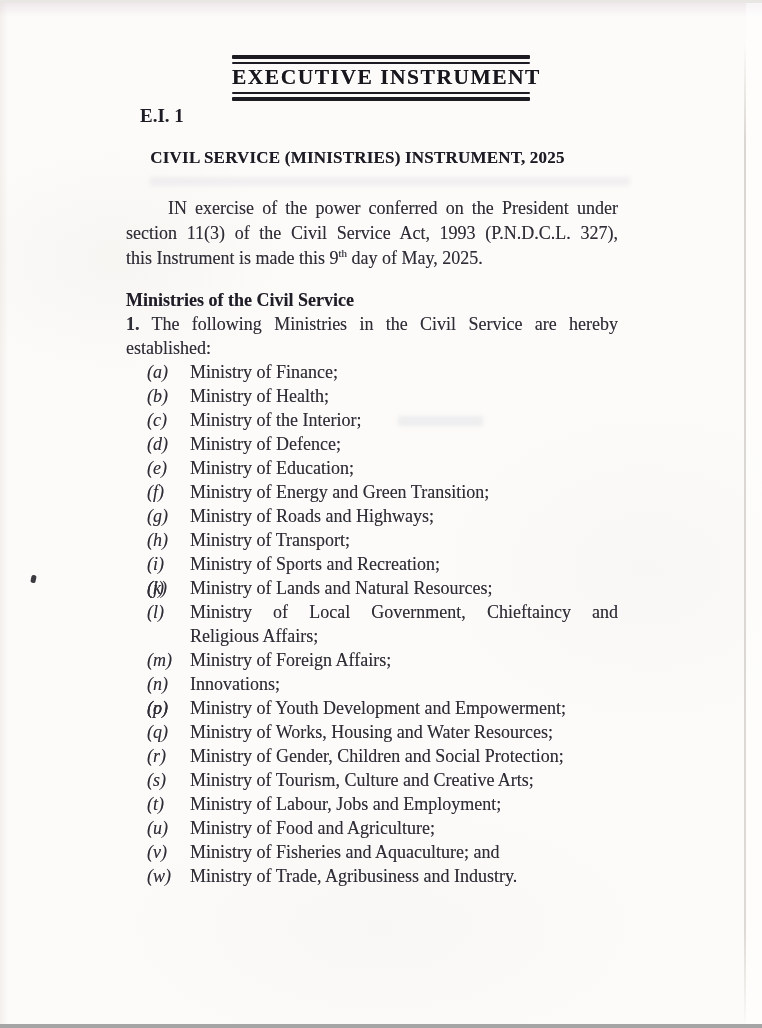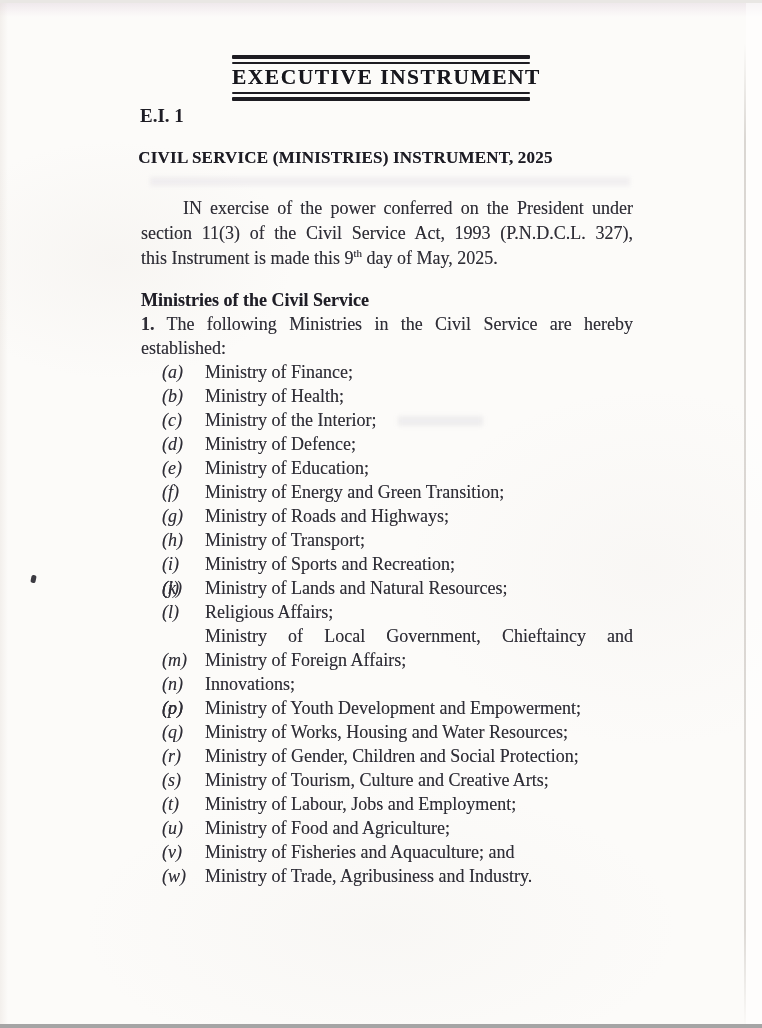--- a/index.html
+++ b/index.html
@@ -39,28 +39,28 @@
   .rule.thin{height:2px;}
   .gap-sm{margin-top:3px;}
   .masthead-title{
     font-weight:bold;font-size:21.5px;letter-spacing:1.5px;text-align:center;
     padding:1px 0 2px 0;color:#17171d;white-space:nowrap;
     text-shadow:0 0 0.5px rgba(25,25,35,0.55);
   }
 
   .ei{position:absolute;left:140px;top:102px;font-size:19px;font-weight:bold;color:#1d1c24;}
   .doc-title{
-    position:absolute;left:118px;top:145px;width:455px;text-align:center;
+    position:absolute;left:130px;top:145px;width:455px;text-align:center;
     font-weight:bold;font-size:17px;letter-spacing:0.2px;color:#1d1c24;white-space:nowrap;
     text-shadow:0 0 0.4px rgba(25,25,35,0.5);
   }
 
   
   .body{
-    position:absolute;left:141px;top:193px;width:492px;
+    position:absolute;left:126px;top:193px;width:492px;
     font-size:18px;line-height:25px;
     text-shadow:0 0 0.4px rgba(40,40,55,0.45);
   }
   .line{white-space:nowrap;}
   .spread{text-align:justify;text-align-last:justify;}
   .indent{text-indent:42px;}
   sup{font-size:11px;line-height:0;}
   .sec-heading{font-weight:bold;margin-top:17px;line-height:24px;color:#1f1e26;}
   .clause .line{line-height:24px;}
   .bold{font-weight:bold;}
@@ -183,22 +183,22 @@
   <div class="row">
     <span class="label">(k)</span>
     <div class="text">
             <div class="line">Ministry of Lands and Natural Resources;</div>
           </div>
   </div>
 
   <div class="row">
     <span class="label">(l)</span>
     <div class="text">
+            <div class="line spread">Ministry of Local Government, Chieftaincy and</div>
             <div class="line">Religious Affairs;</div>
-            <div class="line spread">Ministry of Local Government, Chieftaincy and</div>
           </div>
   </div>
 
   <div class="row">
     <span class="label">(m)</span>
     <div class="text">
             <div class="line">Ministry of Foreign Affairs;</div>
           </div>
   </div>
 

